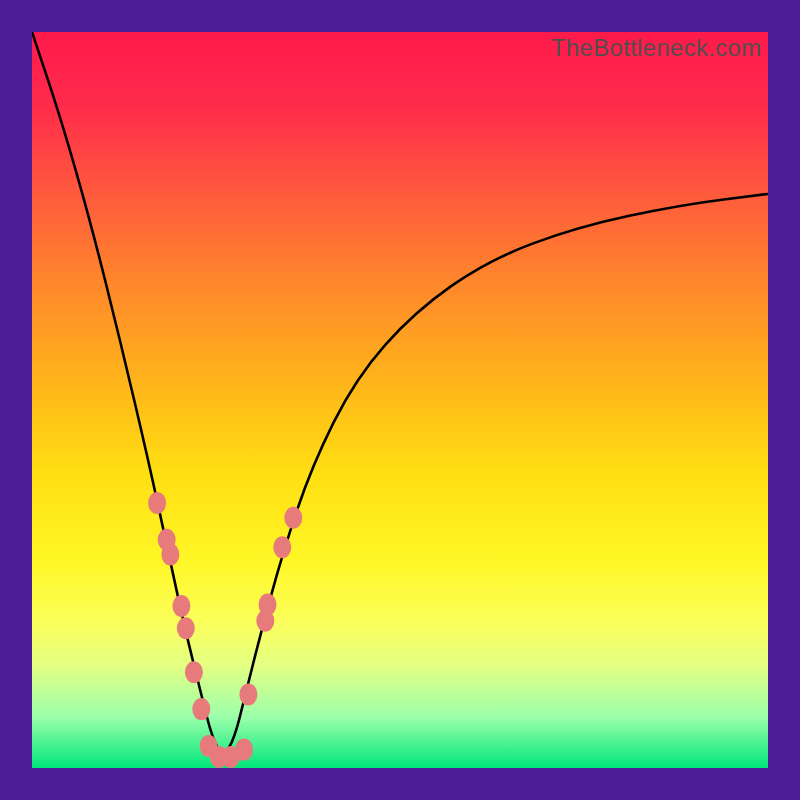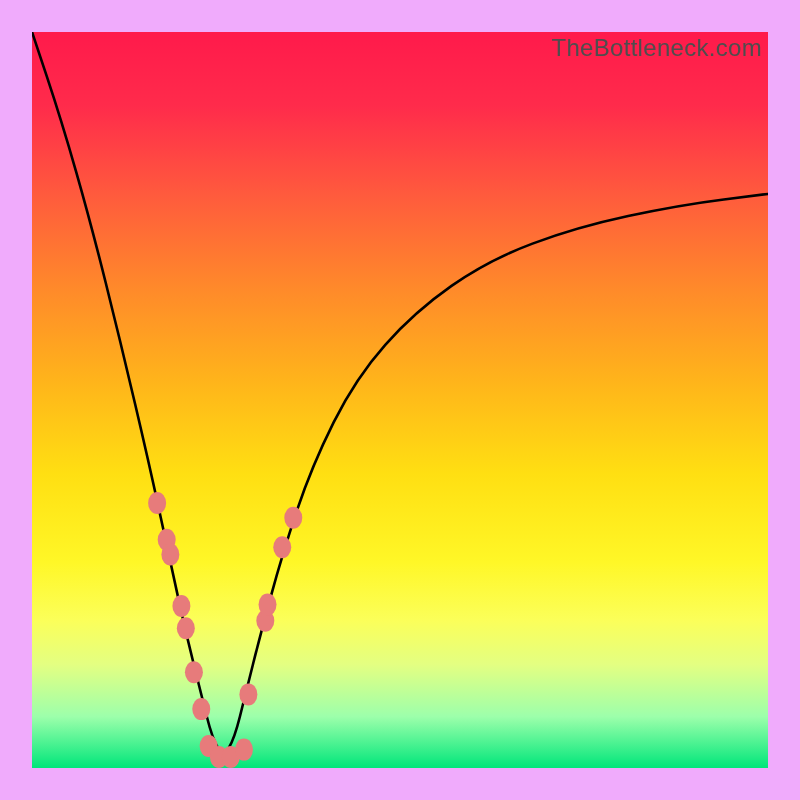--- a/index.html
+++ b/index.html
@@ -7,21 +7,21 @@
     padding: 0;
     width: 800px;
     height: 800px;
     overflow: hidden;
     background: #000;
     font-family: Arial, Helvetica, sans-serif;
   }
   .outer {
     width: 800px;
     height: 800px;
-    background: #f0abfc;
+    background: #4c1d95;
     position: relative;
   }
   .plot {
     position: absolute;
     left: 32px;
     top: 32px;
     width: 736px;
     height: 736px;
     background: linear-gradient(
       to bottom,

